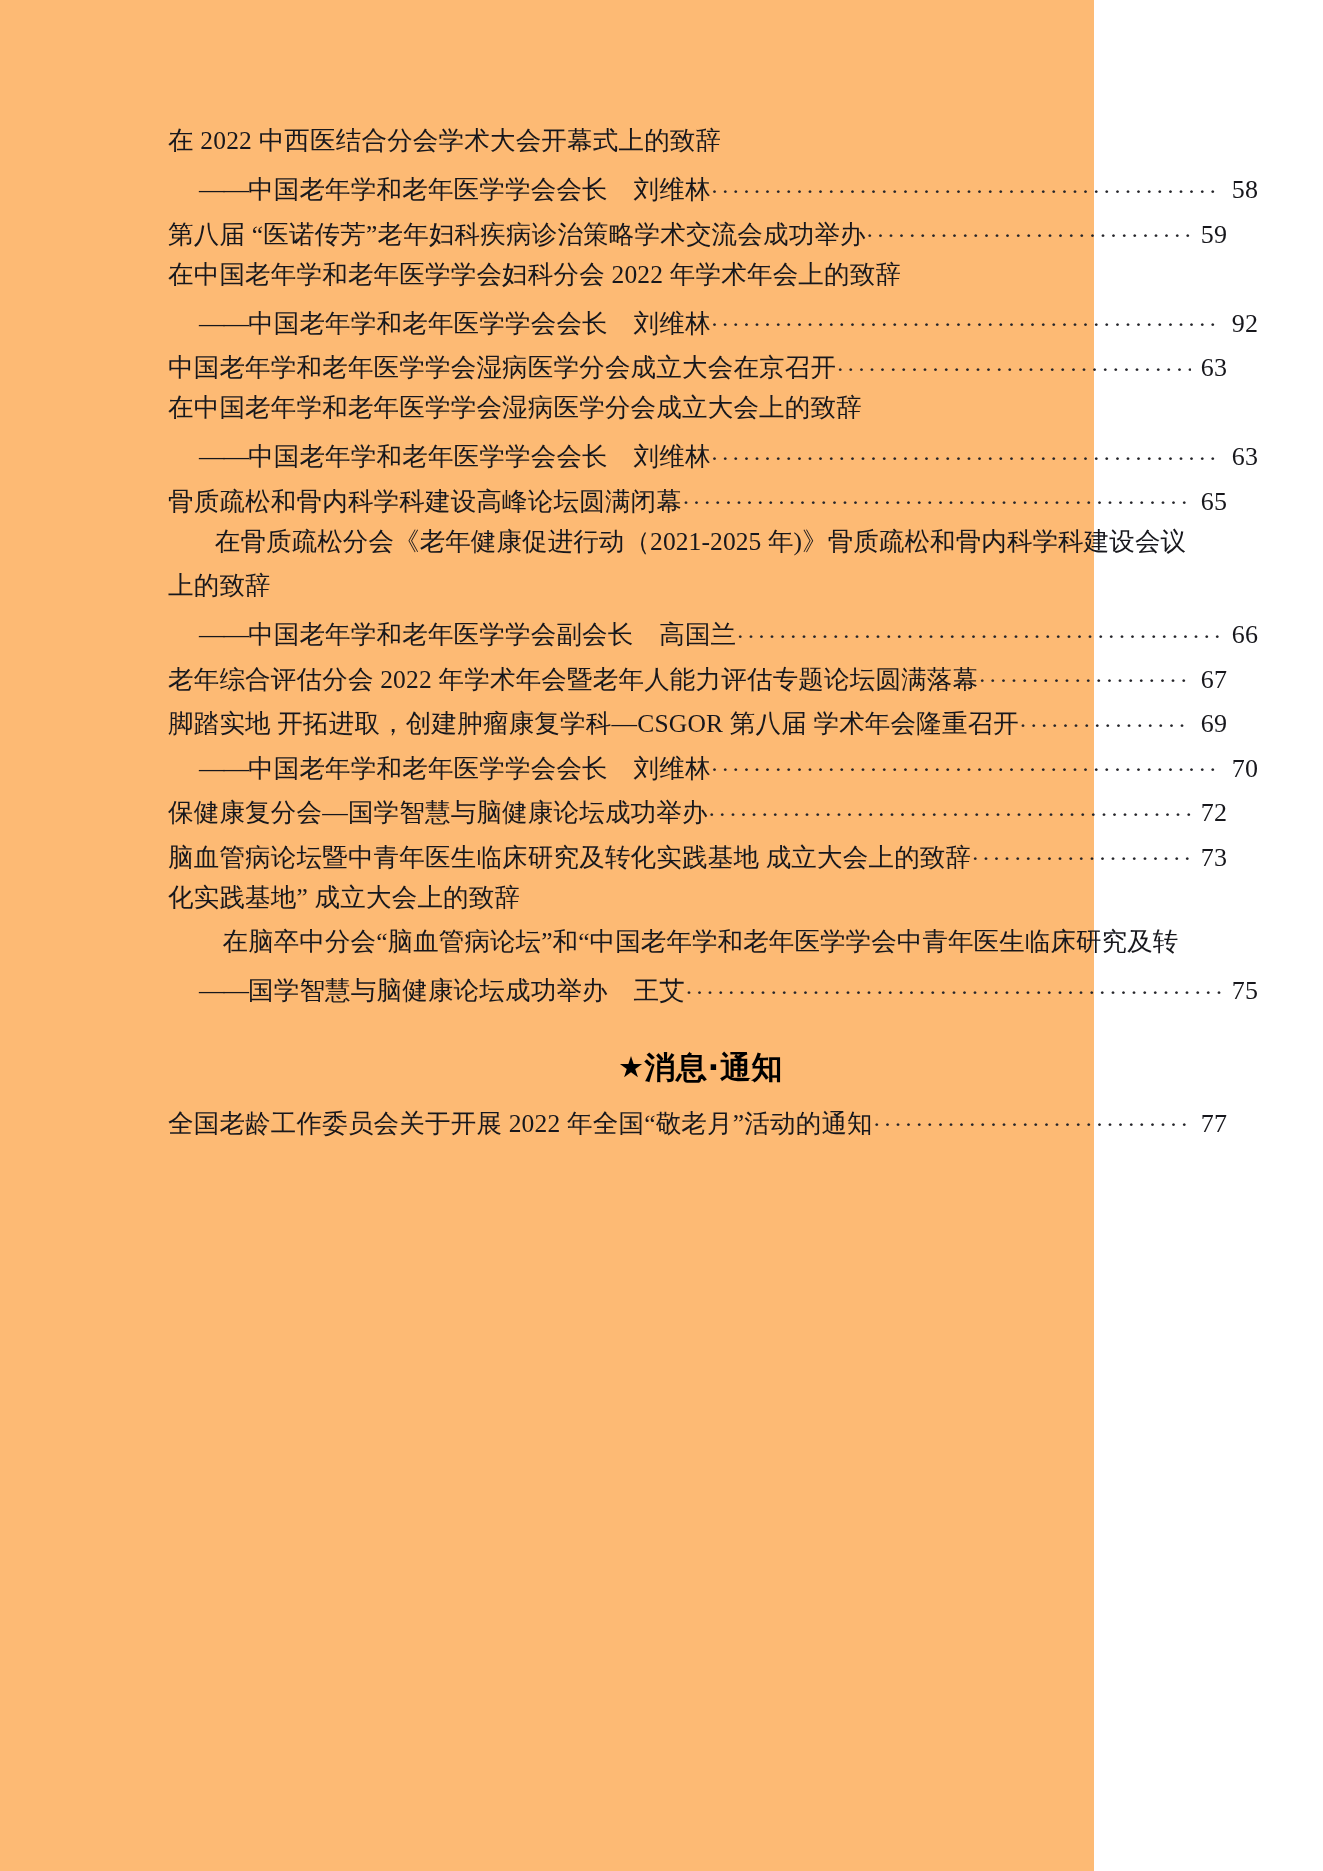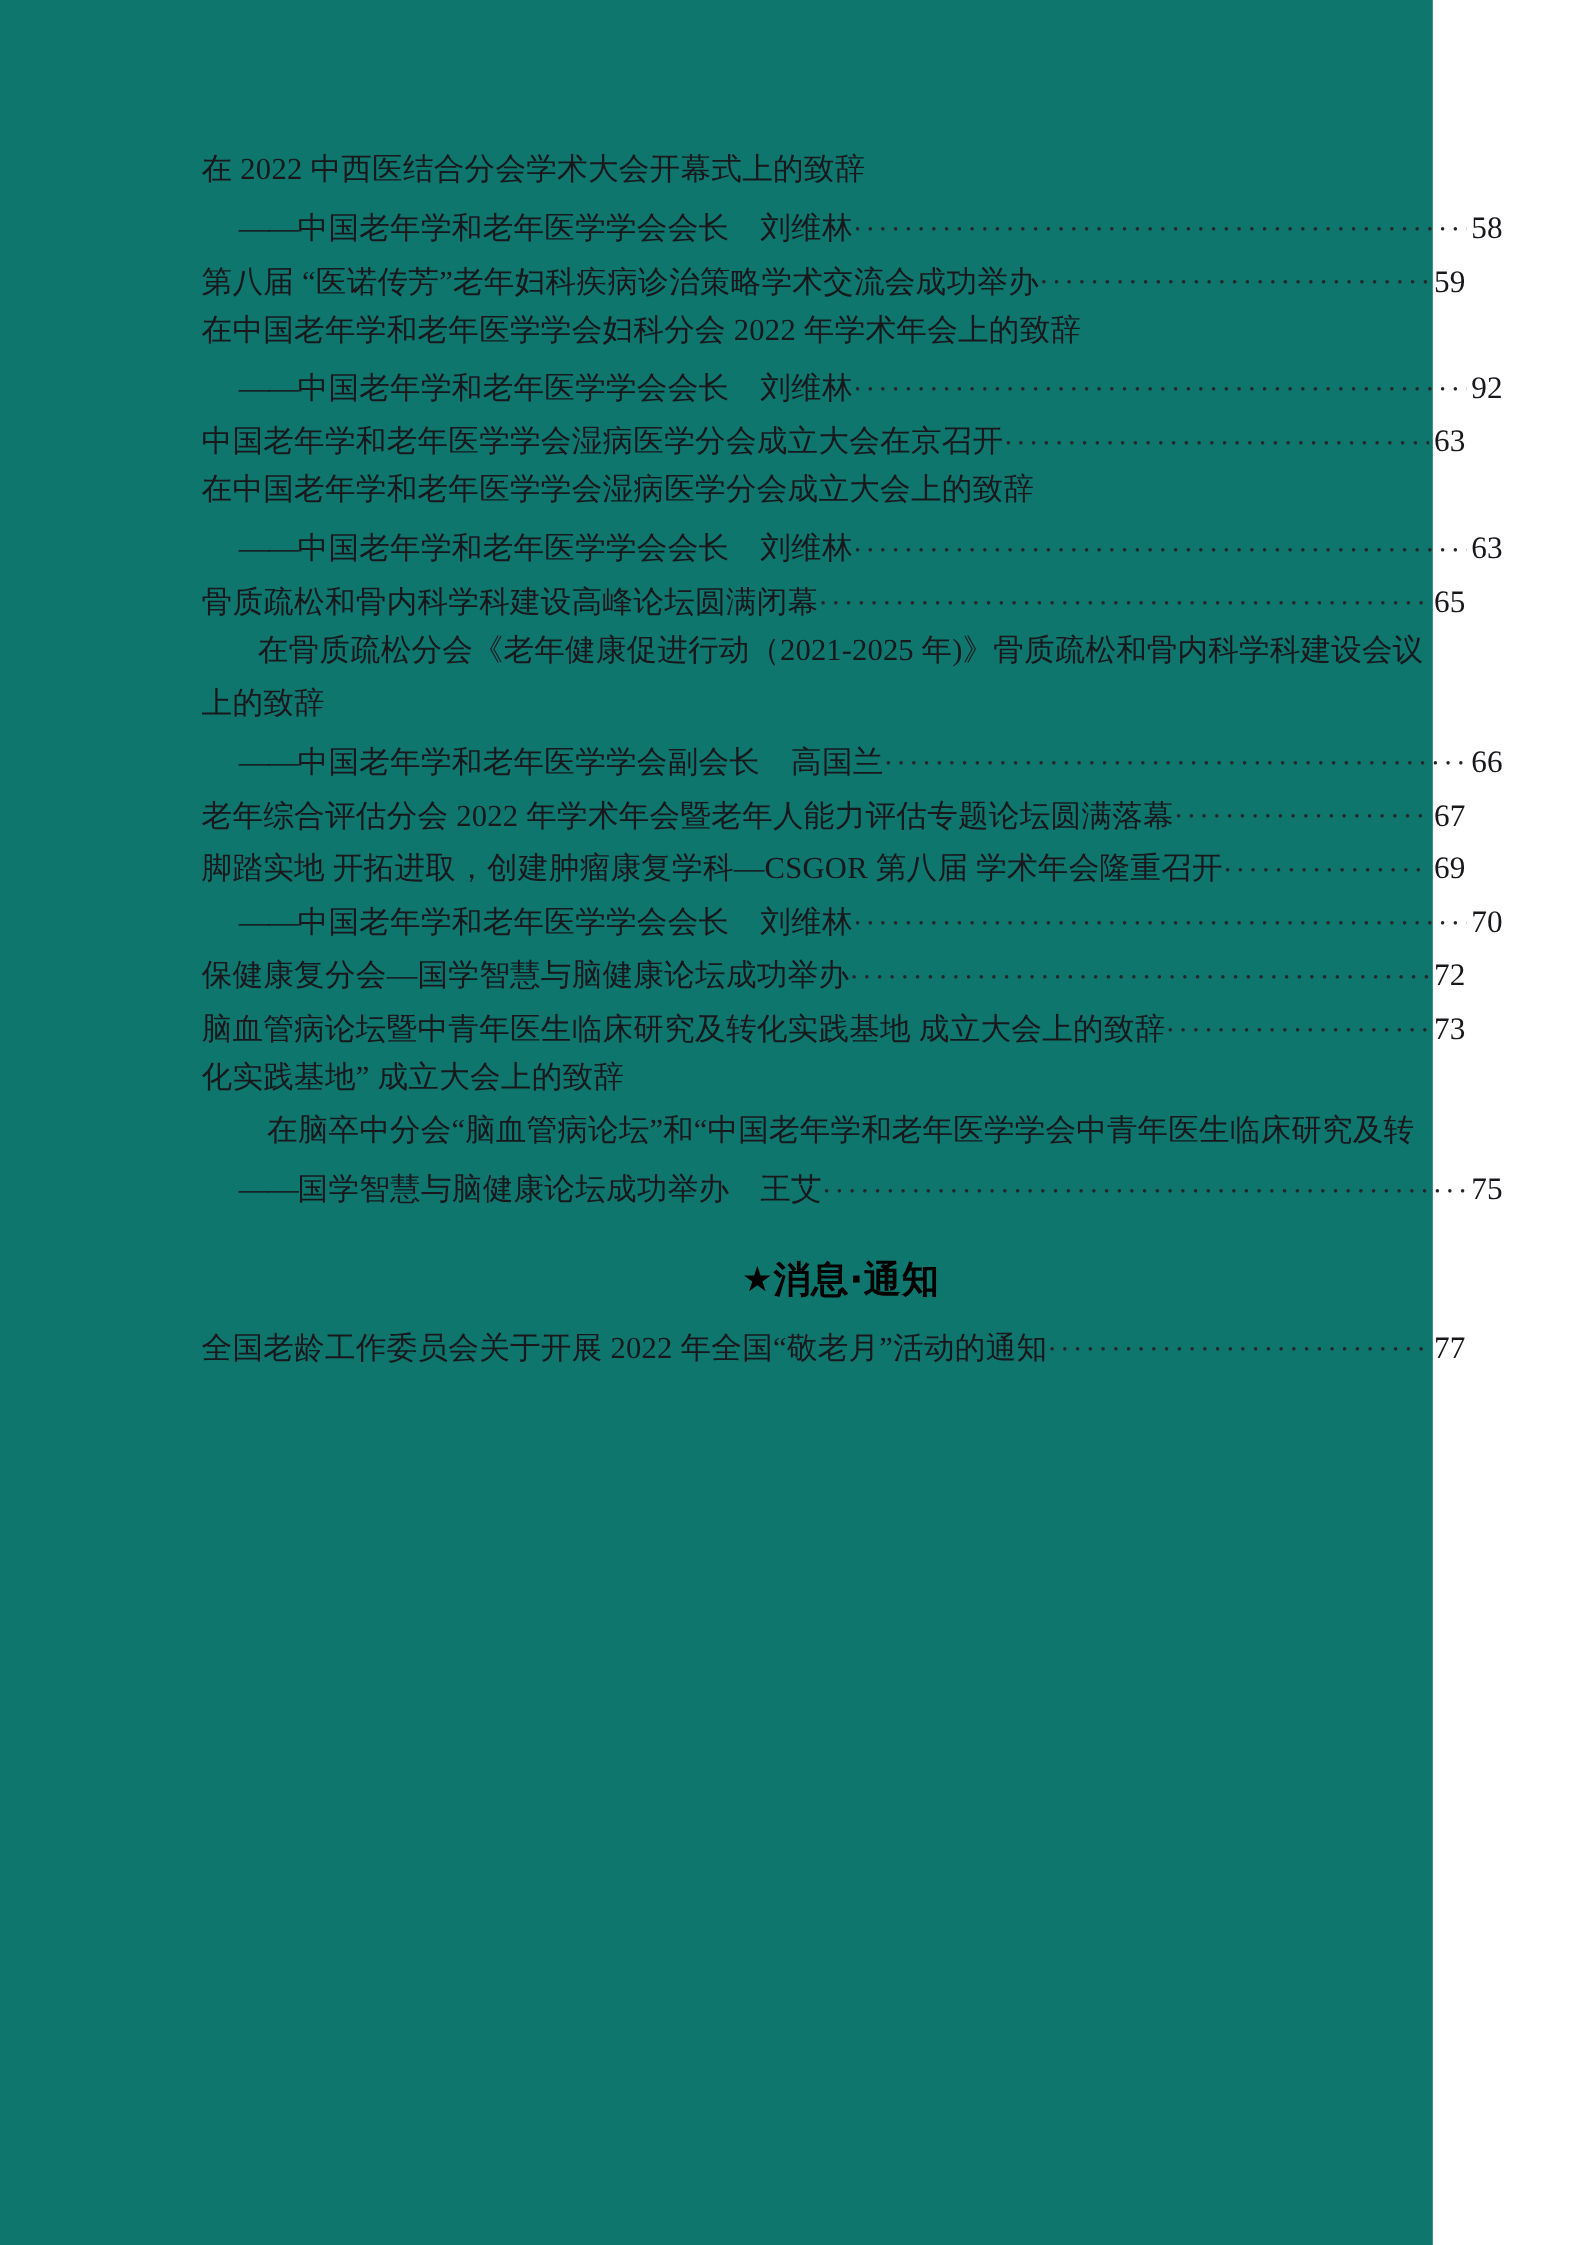--- a/index.html
+++ b/index.html
@@ -12,23 +12,23 @@
     height: 1871px;
     font-family: "Liberation Serif", "DejaVu Serif", serif;
     color: #000000;
     position: relative;
     overflow: hidden;
   }
   .page {
     position: absolute;
     left: 0;
     top: 0;
-    width: 1194px;
+    width: 1094px;
     height: 1871px;
-    background: #0f766e;
+    background: #fdba74;
   }
   .toc {
     position: absolute;
     left: 168px;
     top: 128px;
     width: 1065px;
   }
   
   .entry {
     display: flex;
@@ -58,21 +58,21 @@
     position: absolute;
     left: 0;
     bottom: 0.06em;
     font-size: 24px;
     letter-spacing: 4.6px;
     color: #25252a;
     white-space: nowrap;
   }
   .entry .pg {
     flex: 0 0 auto;
-    text-align: left;
+    text-align: center;
     min-width: 38px;
     padding-left: 3px;
     color: #17171c;
     font-size: 26px;
   }
 
   
   .byline .txt::before {
     content: "——";
     letter-spacing: -1px;

